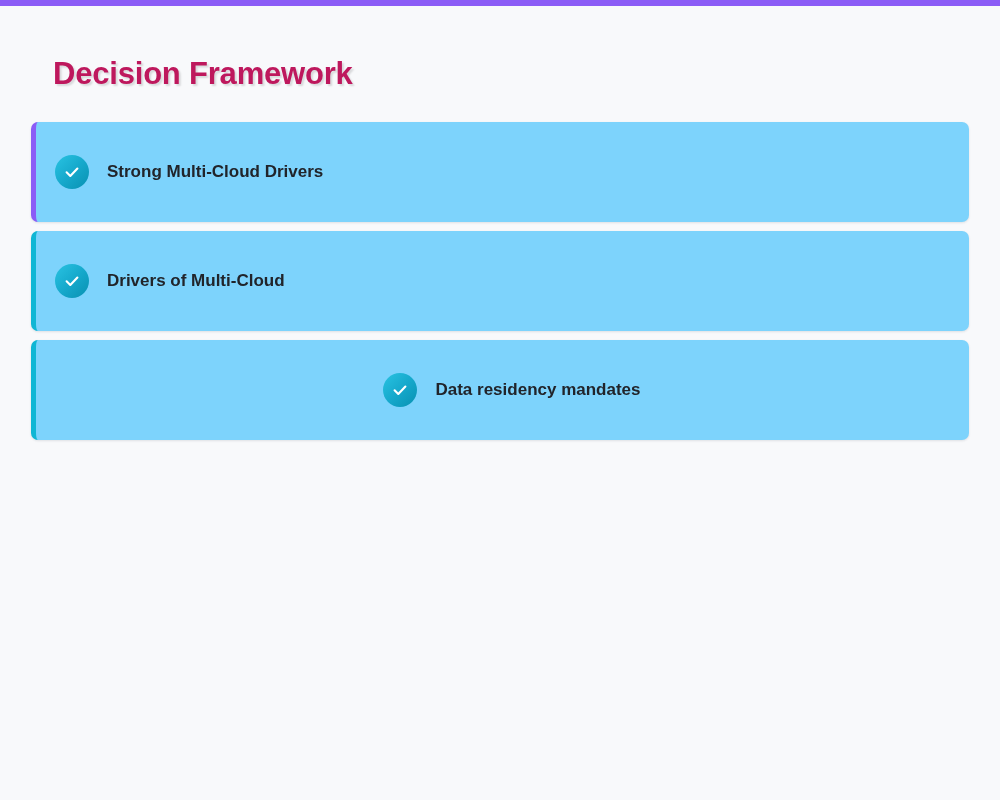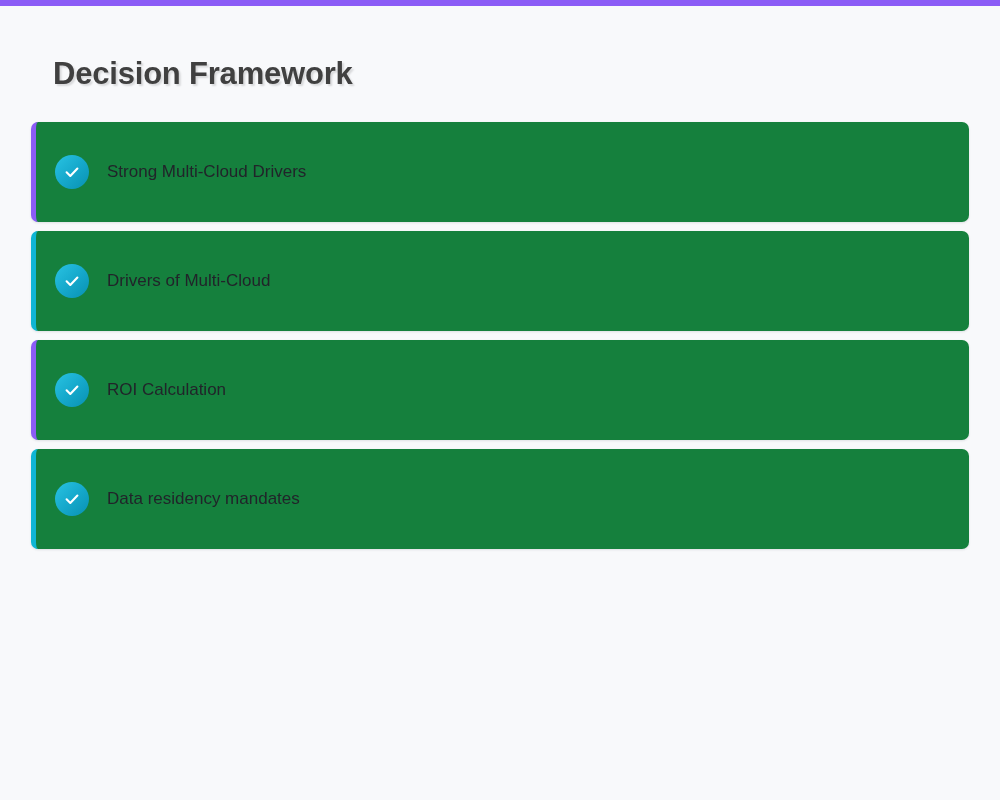--- a/index.html
+++ b/index.html
@@ -23,50 +23,52 @@
     height: 6px;
     background: #8b5cf6;
   }
 
   #page-title {
     position: absolute;
     top: 33px;
     left: 53px;
     font-size: 31px;
     font-weight: bold;
-    color: #404040;
+    color: #be185d;
     letter-spacing: -0.2px;
     line-height: 40px;
     text-shadow: 2px 2px 2px rgba(0, 0, 0, 0.13);
     white-space: nowrap;
   }
 
   #checklist {
     position: absolute;
     top: 122px;
     left: 31px;
     width: 938px;
   }
 
   .checklist-card {
     position: relative;
     box-sizing: border-box;
     height: 100px;
     margin-bottom: 9px;
-    background: #15803d;
+    background: #7dd3fc;
     border-radius: 7px;
     border-left-width: 5px;
     border-left-style: solid;
     box-shadow: 0 1px 3px rgba(15, 23, 42, 0.07),
                 0 1px 2px rgba(15, 23, 42, 0.04);
     display: flex;
     align-items: center;
+    font-weight: bold;
   }
   .checklist-card:last-child {
     margin-bottom: 4px;
+    justify-content: center;
   }
   .checklist-card.accent-purple {
     border-left-color: #8b5cf6;
   }
   .checklist-card.accent-cyan {
     border-left-color: #0fb6d4;
   }
 
   .check-badge {
     flex: 0 0 auto;
@@ -108,28 +110,20 @@
       <span class="card-label">Strong Multi-Cloud Drivers</span>
     </div>
     <div class="checklist-card accent-cyan">
       <span class="check-badge">
         <svg width="20" height="20" viewBox="0 0 20 20" aria-hidden="true">
           <path d="M4.6 10.3 L8.3 14 L15.4 6.6" fill="none" stroke="#ffffff" stroke-width="2.1" stroke-linecap="round" stroke-linejoin="round"></path>
         </svg>
       </span>
       <span class="card-label">Drivers of Multi-Cloud</span>
     </div>
-    <div class="checklist-card accent-purple">
-      <span class="check-badge">
-        <svg width="20" height="20" viewBox="0 0 20 20" aria-hidden="true">
-          <path d="M4.6 10.3 L8.3 14 L15.4 6.6" fill="none" stroke="#ffffff" stroke-width="2.1" stroke-linecap="round" stroke-linejoin="round"></path>
-        </svg>
-      </span>
-      <span class="card-label">ROI Calculation</span>
-    </div>
     <div class="checklist-card accent-cyan">
       <span class="check-badge">
         <svg width="20" height="20" viewBox="0 0 20 20" aria-hidden="true">
           <path d="M4.6 10.3 L8.3 14 L15.4 6.6" fill="none" stroke="#ffffff" stroke-width="2.1" stroke-linecap="round" stroke-linejoin="round"></path>
         </svg>
       </span>
       <span class="card-label">Data residency mandates</span>
     </div>
   </div>
 

